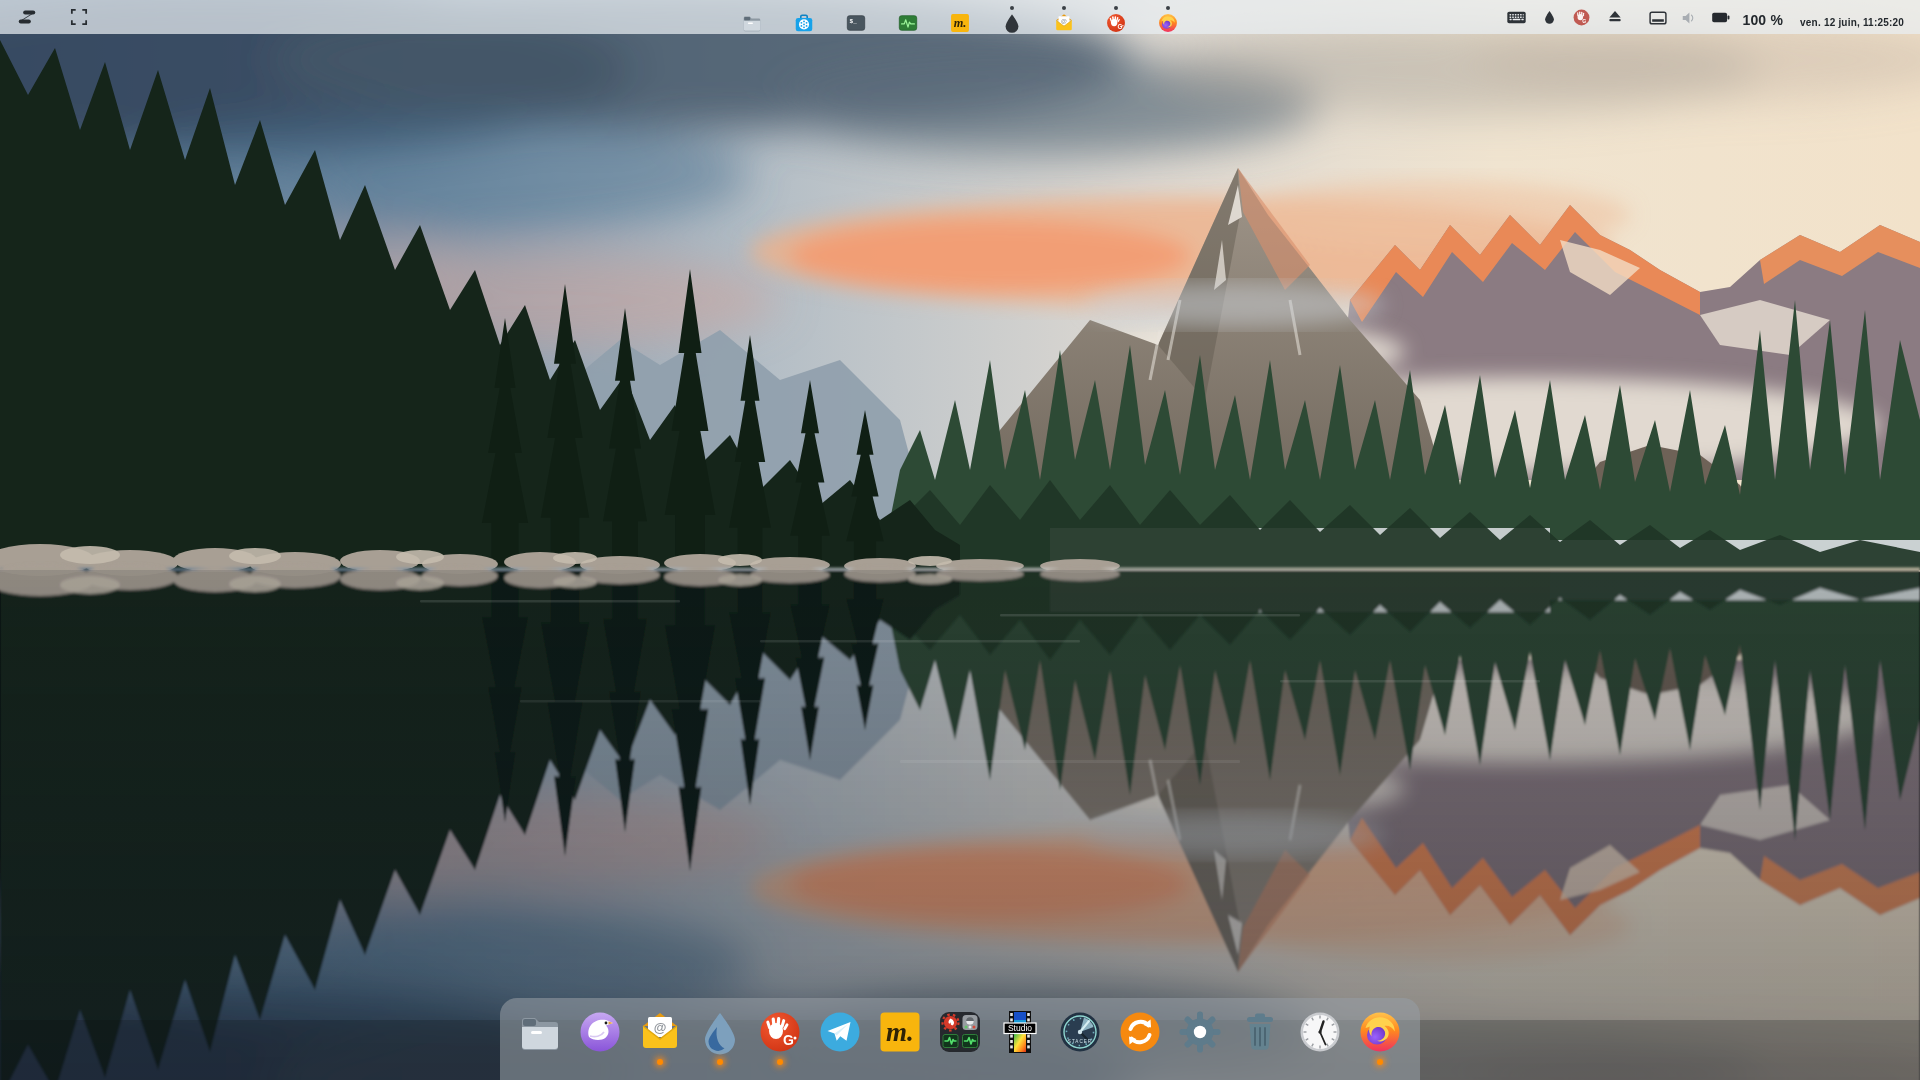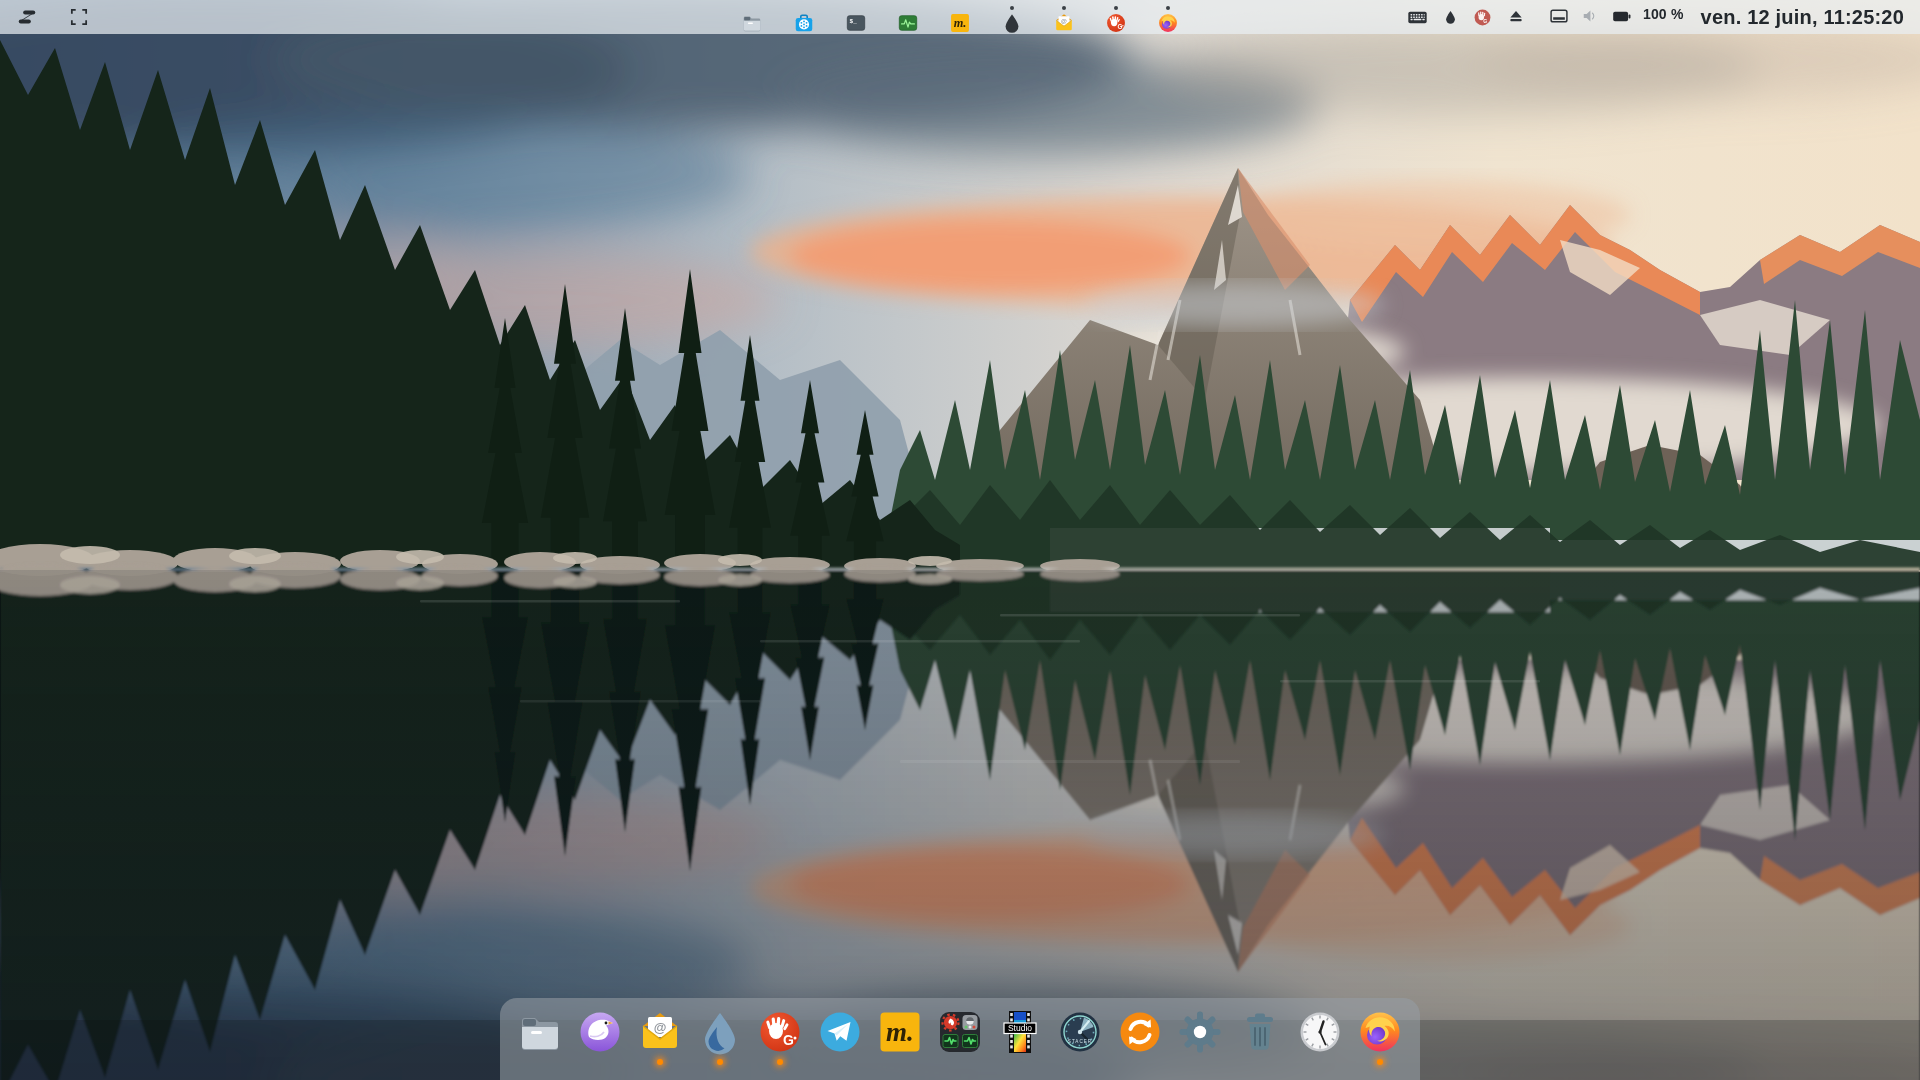--- a/index.html
+++ b/index.html
@@ -14,23 +14,23 @@
   .tb-left{display:flex;align-items:center;gap:18px;padding-left:10px;}
   .tb-btn{display:flex;align-items:center;justify-content:center;width:34px;height:30px;}
   .tb-center{position:absolute;left:50%;transform:translateX(-50%);top:0;height:34px;
     display:flex;align-items:flex-end;gap:30px;padding-bottom:4px;}
   .tb-app{position:relative;width:22px;height:22px;}
   .tb-app svg{display:block;}
   .run-dot-top{position:absolute;top:-6px;left:50%;transform:translateX(-50%);
     width:4px;height:4px;border-radius:50%;background:#3a4045;}
   .tb-right{margin-left:auto;display:flex;align-items:center;gap:14px;padding-right:16px;height:34px;}
   .tb-tray{display:flex;align-items:center;gap:15px;margin-right:10px;}
-  .tb-status{display:flex;align-items:flex-start;gap:11px;}
+  .tb-status{display:flex;align-items:flex-end;gap:11px;}
   .battery-label{font-size:14px;font-weight:600;letter-spacing:.2px;}
-  .clock-label{font-size:20px;font-weight:700;letter-spacing:.2px;margin-left:6px;}
+  .clock-label{font-size:10px;font-weight:700;letter-spacing:.2px;margin-left:6px;}
 
   
   .dock{position:absolute;bottom:0;left:50%;transform:translateX(-50%);z-index:5;
     height:72px;border-radius:17px 17px 0 0;background:rgba(150,157,164,0.58);
     display:flex;align-items:flex-start;gap:12px;padding:10px 16px 0 16px;}
   .dock-item{position:relative;width:48px;height:48px;}
   .dock-item svg{display:block;}
   .run-dot{position:absolute;bottom:-9px;left:50%;transform:translateX(-50%);
     width:6px;height:6px;border-radius:50%;background:#ff8a00;
     box-shadow:0 0 6px 2px rgba(255,140,20,.85);}

